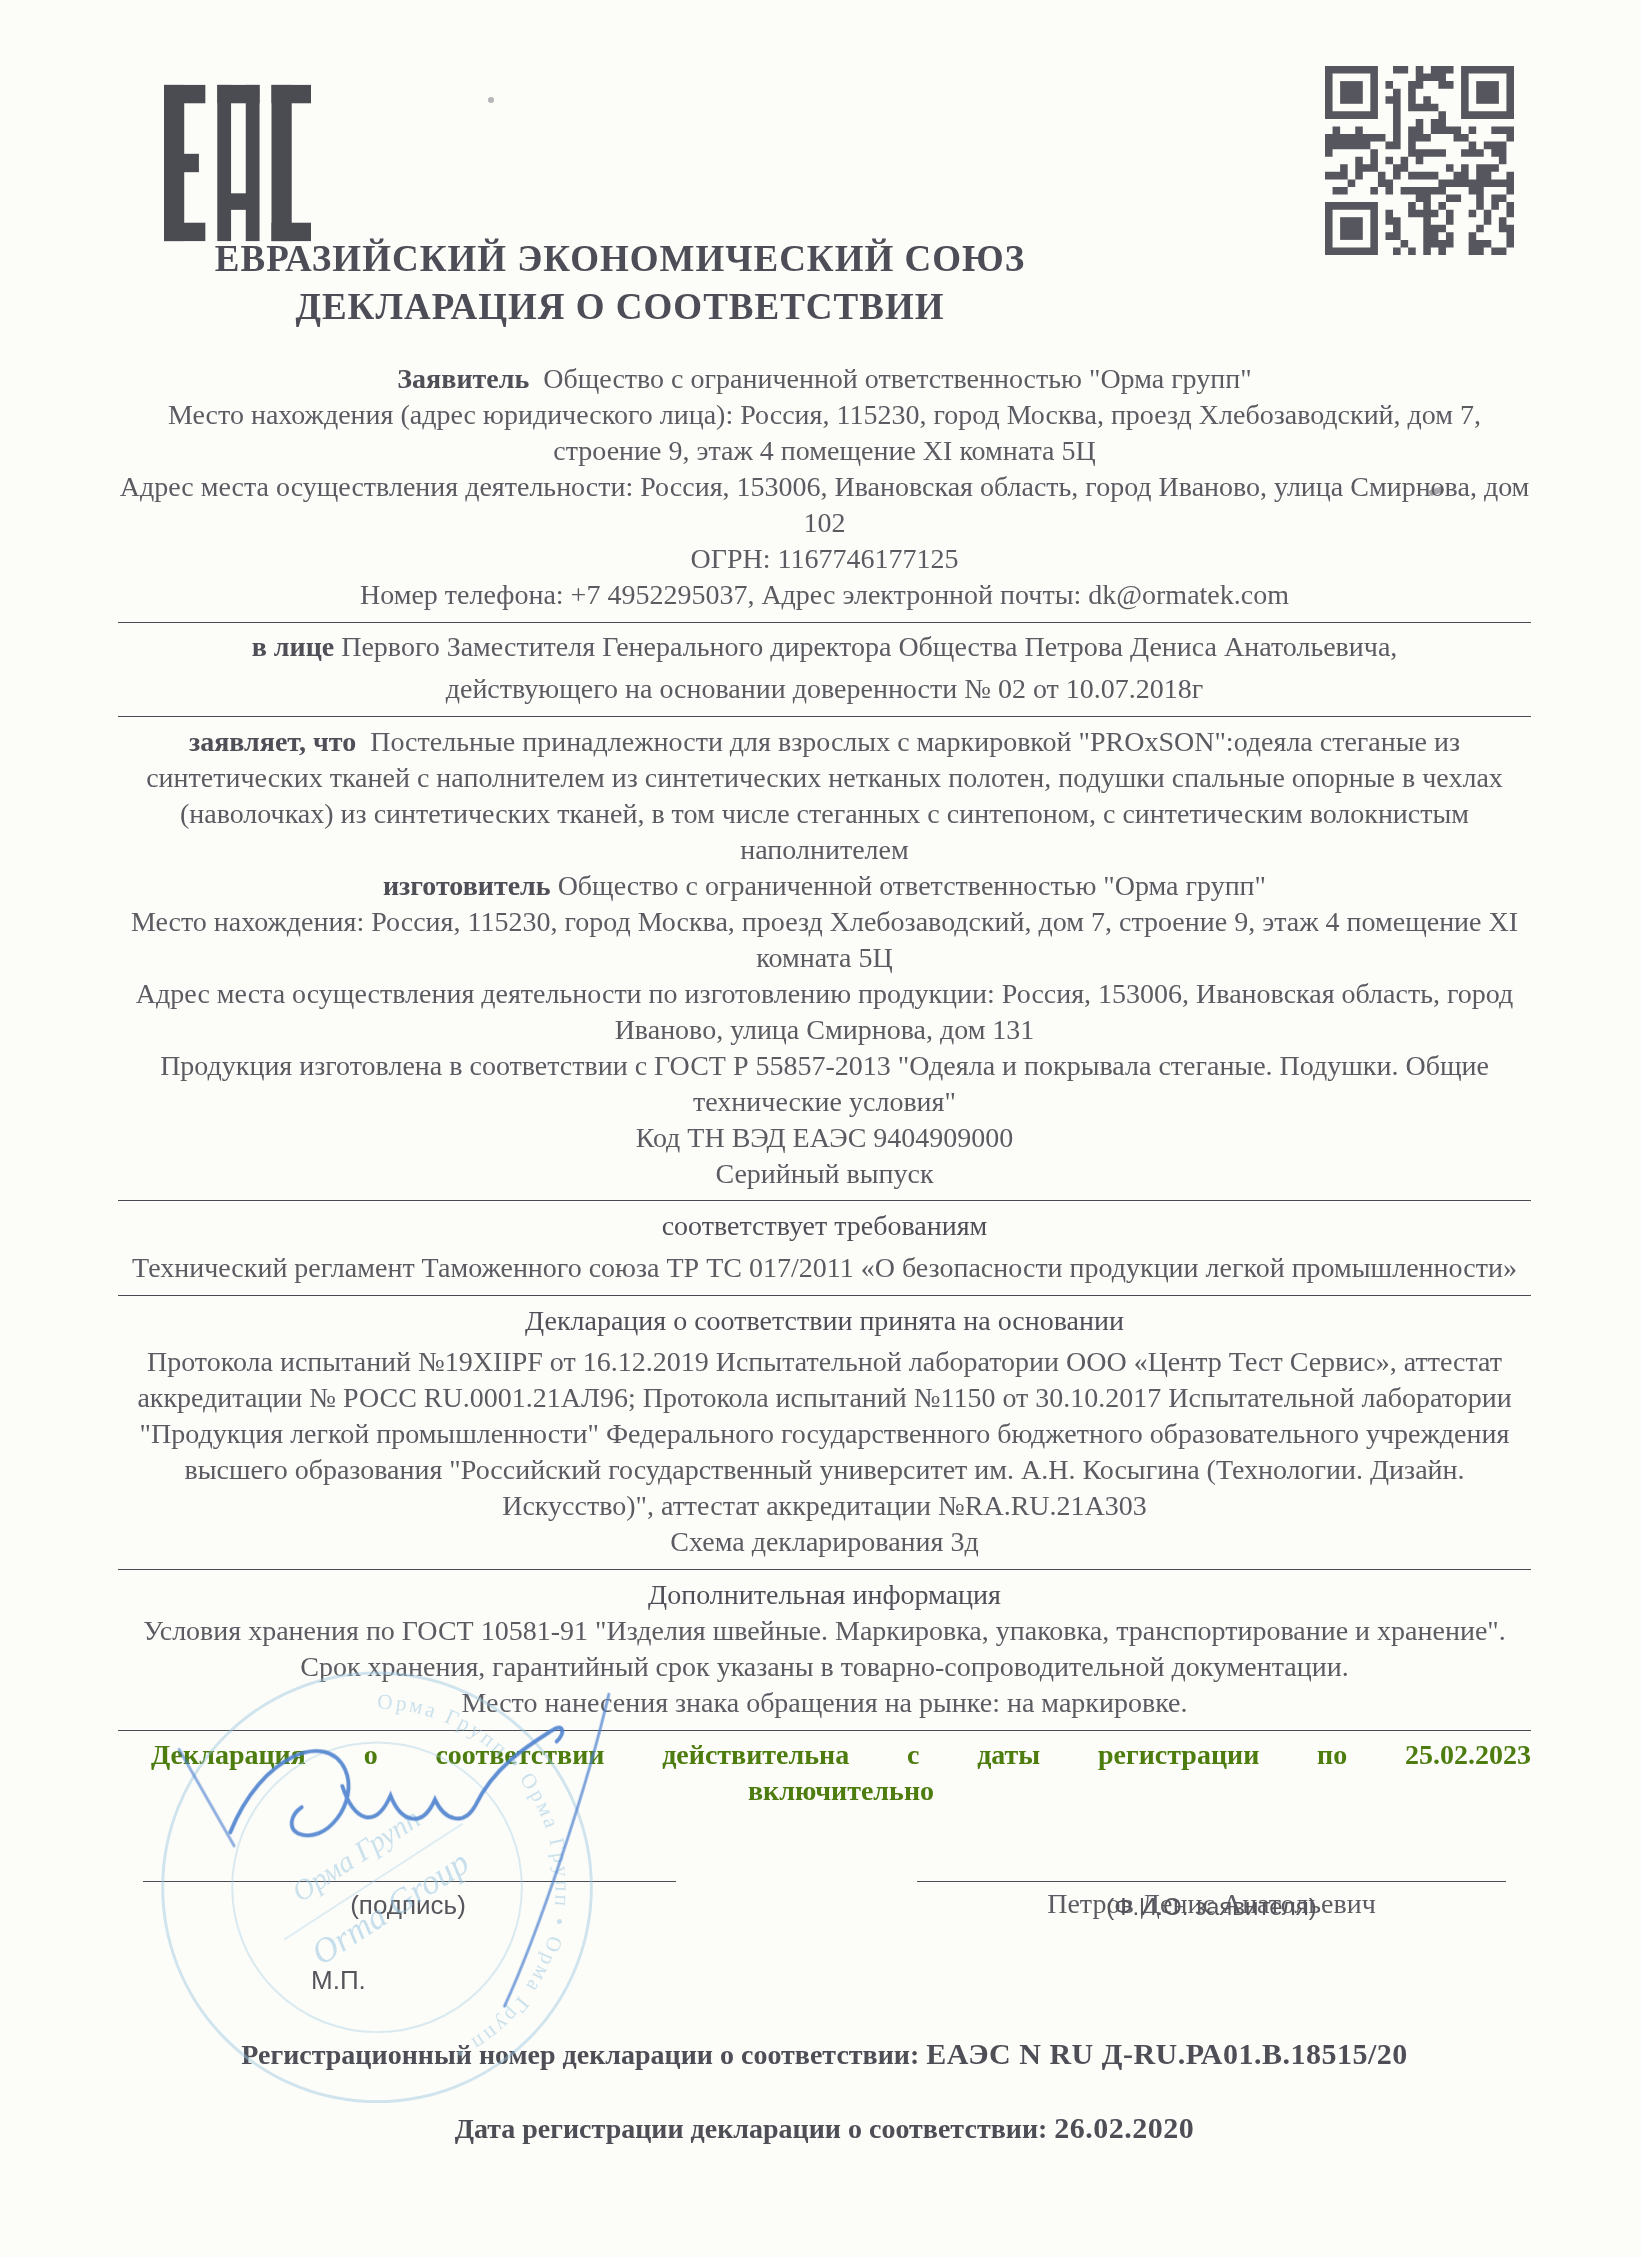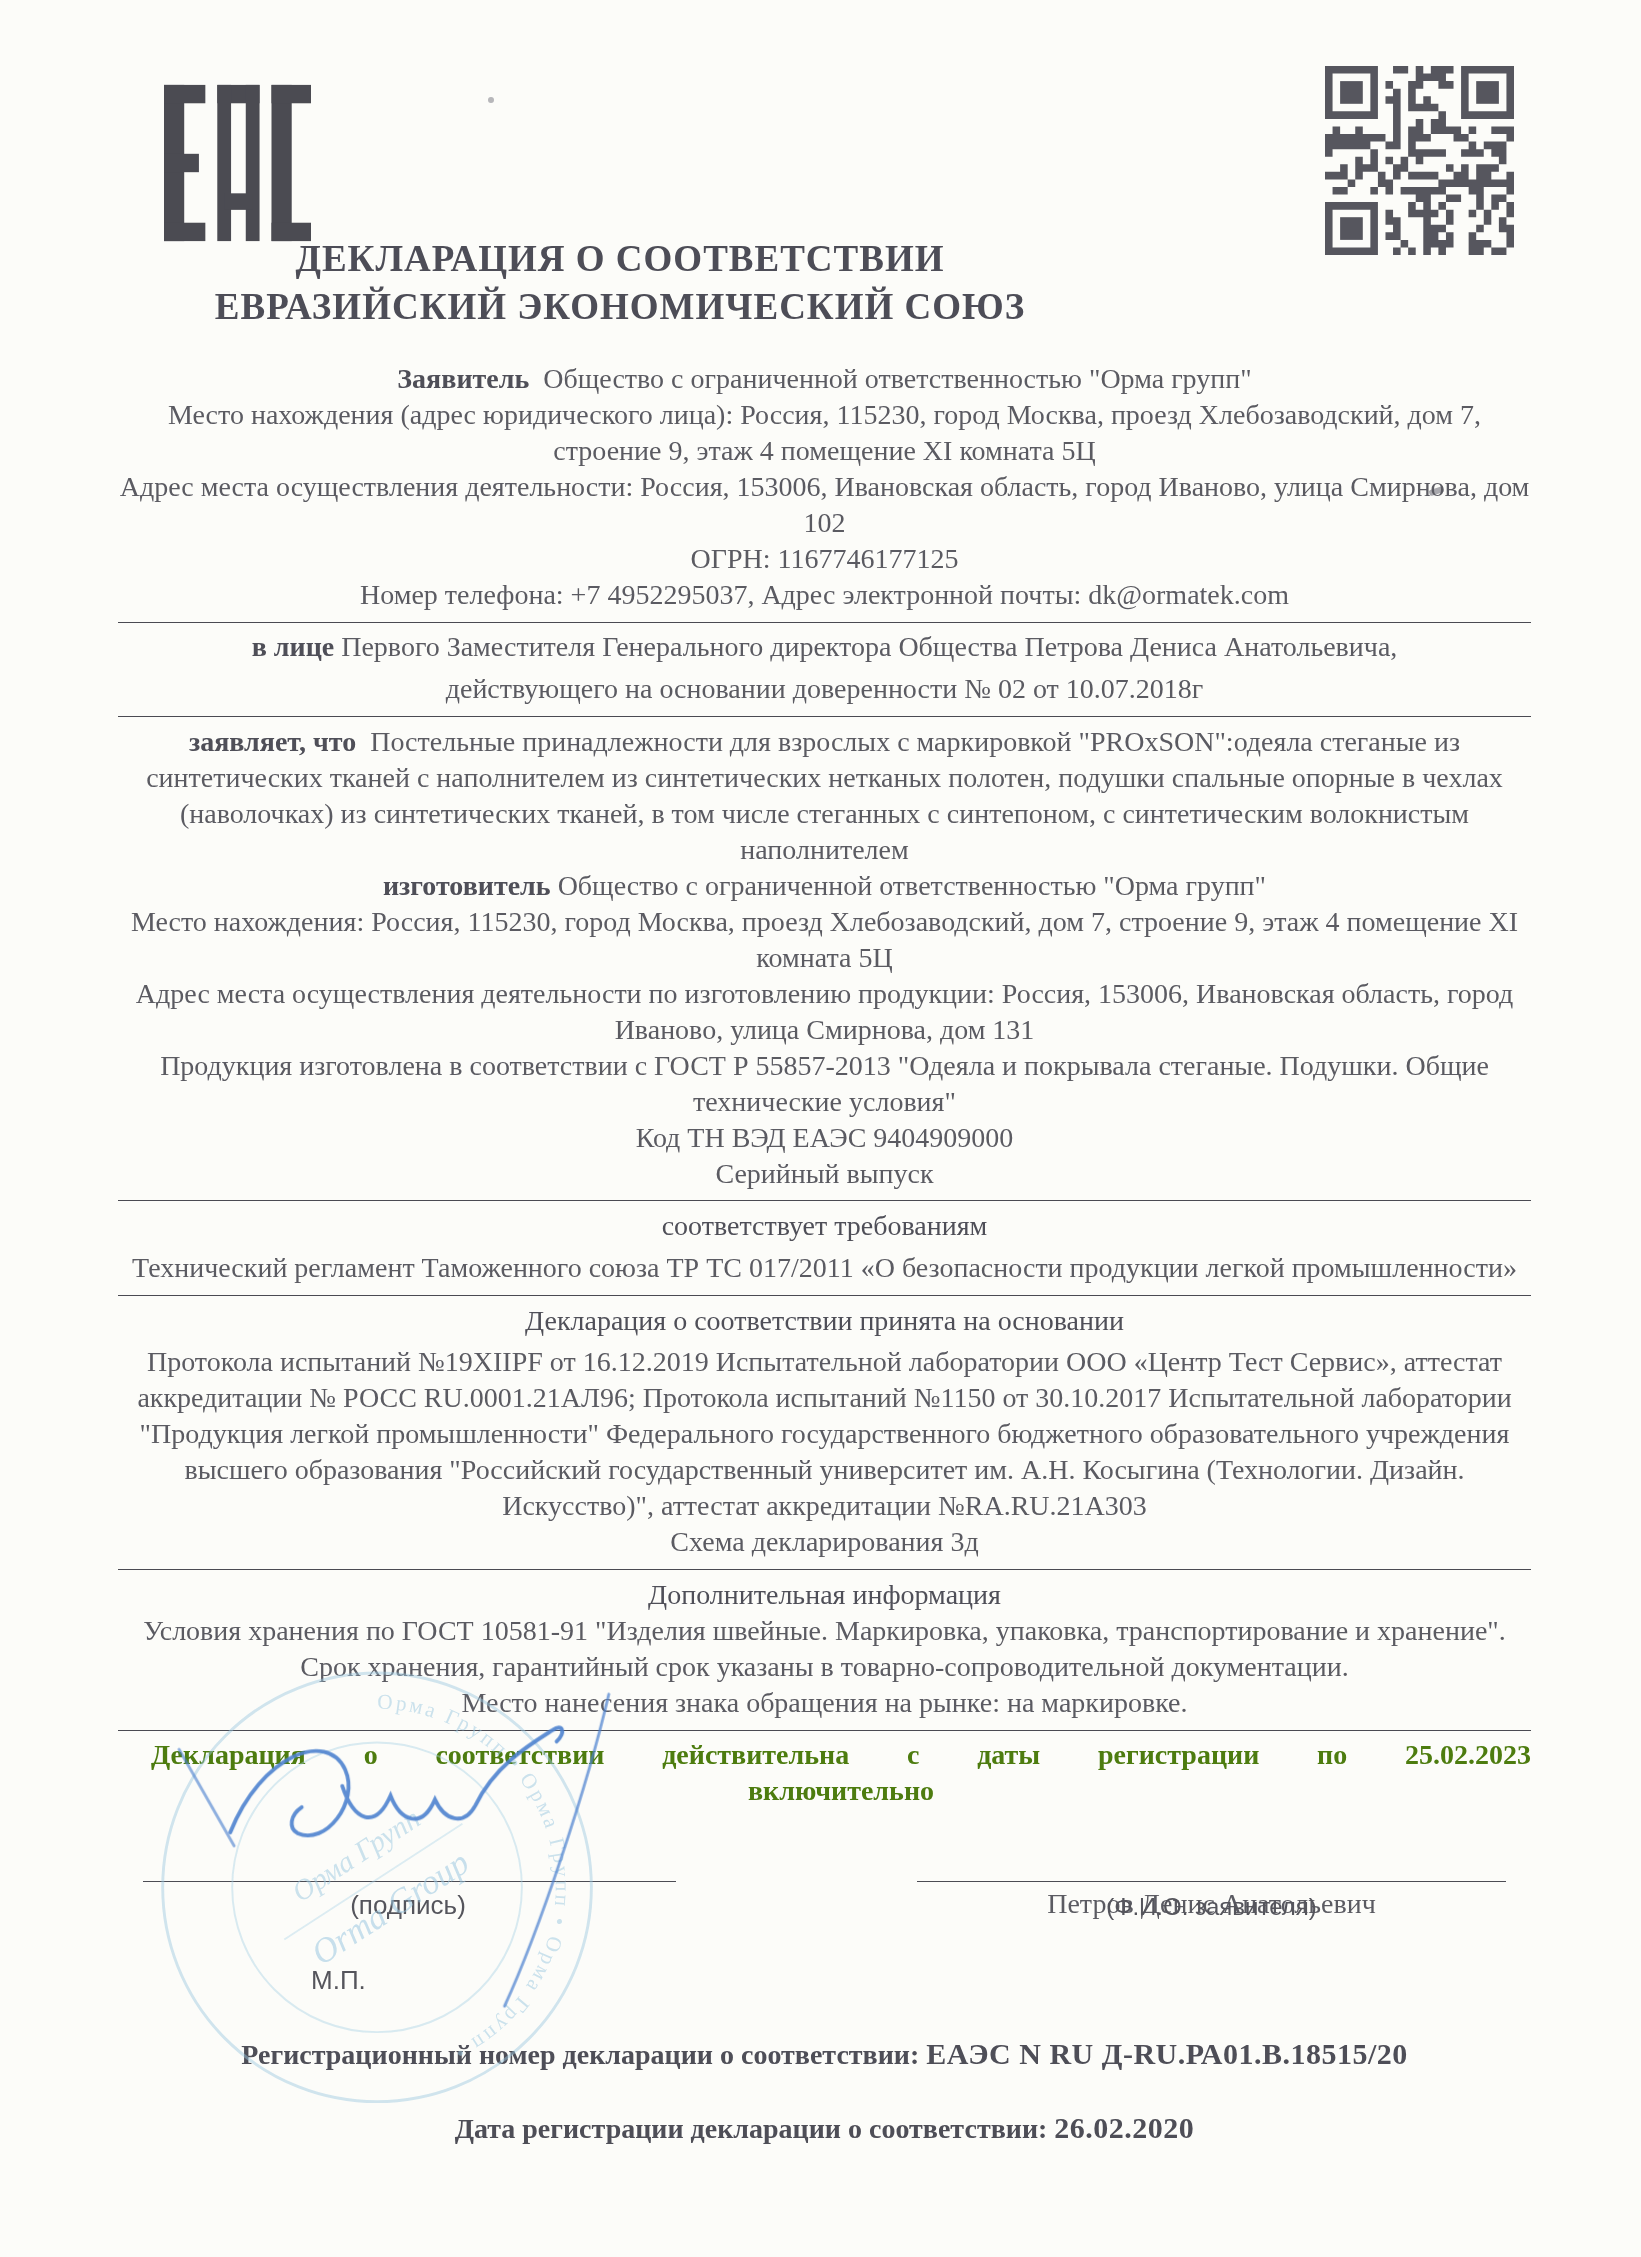--- a/index.html
+++ b/index.html
@@ -90,22 +90,22 @@
         <path d="M18 0h7v7h-7z M19 1v5h5v-5z" fill-rule="evenodd"></path>
         <rect x="20" y="2" width="3" height="3"></rect>
         <path d="M0 18h7v7h-7z M1 19v5h5v-5z" fill-rule="evenodd"></path>
         <rect x="2" y="20" width="3" height="3"></rect>
         <path id="qr-modules" d="M9 0h1v1h-1zM10 0h1v1h-1zM12 0h1v1h-1zM14 0h1v1h-1zM15 0h1v1h-1zM16 0h1v1h-1zM12 1h1v1h-1zM13 1h1v1h-1zM14 1h1v1h-1zM15 1h1v1h-1zM8 2h1v1h-1zM11 2h1v1h-1zM12 2h1v1h-1zM15 2h1v1h-1zM16 2h1v1h-1zM9 3h1v1h-1zM11 3h1v1h-1zM8 4h1v1h-1zM9 4h1v1h-1zM11 4h1v1h-1zM13 4h1v1h-1zM9 5h1v1h-1zM11 5h1v1h-1zM12 5h1v1h-1zM13 5h1v1h-1zM14 5h1v1h-1zM9 6h1v1h-1zM15 6h1v1h-1zM9 7h1v1h-1zM12 7h1v1h-1zM14 7h1v1h-1zM15 7h1v1h-1zM1 8h1v1h-1zM4 8h1v1h-1zM9 8h1v1h-1zM11 8h1v1h-1zM12 8h1v1h-1zM14 8h1v1h-1zM15 8h1v1h-1zM16 8h1v1h-1zM17 8h1v1h-1zM19 8h1v1h-1zM22 8h1v1h-1zM23 8h1v1h-1zM24 8h1v1h-1zM0 9h1v1h-1zM1 9h1v1h-1zM2 9h1v1h-1zM3 9h1v1h-1zM4 9h1v1h-1zM5 9h1v1h-1zM6 9h1v1h-1zM7 9h1v1h-1zM9 9h1v1h-1zM11 9h1v1h-1zM12 9h1v1h-1zM13 9h1v1h-1zM17 9h1v1h-1zM18 9h1v1h-1zM24 9h1v1h-1zM0 10h1v1h-1zM1 10h1v1h-1zM2 10h1v1h-1zM3 10h1v1h-1zM4 10h1v1h-1zM5 10h1v1h-1zM8 10h1v1h-1zM9 10h1v1h-1zM11 10h1v1h-1zM19 10h1v1h-1zM21 10h1v1h-1zM22 10h1v1h-1zM23 10h1v1h-1zM0 11h1v1h-1zM6 11h1v1h-1zM11 11h1v1h-1zM12 11h1v1h-1zM13 11h1v1h-1zM14 11h1v1h-1zM15 11h1v1h-1zM18 11h1v1h-1zM19 11h1v1h-1zM20 11h1v1h-1zM22 11h1v1h-1zM23 11h1v1h-1zM4 12h1v1h-1zM6 12h1v1h-1zM8 12h1v1h-1zM10 12h1v1h-1zM12 12h1v1h-1zM23 12h1v1h-1zM2 13h1v1h-1zM4 13h1v1h-1zM5 13h1v1h-1zM6 13h1v1h-1zM9 13h1v1h-1zM10 13h1v1h-1zM16 13h1v1h-1zM18 13h1v1h-1zM20 13h1v1h-1zM21 13h1v1h-1zM22 13h1v1h-1zM0 14h1v1h-1zM1 14h1v1h-1zM2 14h1v1h-1zM4 14h1v1h-1zM7 14h1v1h-1zM9 14h1v1h-1zM11 14h1v1h-1zM12 14h1v1h-1zM13 14h1v1h-1zM14 14h1v1h-1zM17 14h1v1h-1zM18 14h1v1h-1zM20 14h1v1h-1zM21 14h1v1h-1zM24 14h1v1h-1zM3 15h1v1h-1zM7 15h1v1h-1zM8 15h1v1h-1zM15 15h1v1h-1zM16 15h1v1h-1zM17 15h1v1h-1zM18 15h1v1h-1zM19 15h1v1h-1zM20 15h1v1h-1zM21 15h1v1h-1zM22 15h1v1h-1zM23 15h1v1h-1zM24 15h1v1h-1zM1 16h1v1h-1zM2 16h1v1h-1zM6 16h1v1h-1zM8 16h1v1h-1zM10 16h1v1h-1zM11 16h1v1h-1zM12 16h1v1h-1zM13 16h1v1h-1zM14 16h1v1h-1zM15 16h1v1h-1zM19 16h1v1h-1zM20 16h1v1h-1zM24 16h1v1h-1zM12 17h1v1h-1zM13 17h1v1h-1zM16 17h1v1h-1zM17 17h1v1h-1zM20 17h1v1h-1zM22 17h1v1h-1zM23 17h1v1h-1zM11 18h1v1h-1zM13 18h1v1h-1zM15 18h1v1h-1zM20 18h1v1h-1zM22 18h1v1h-1zM24 18h1v1h-1zM8 19h1v1h-1zM11 19h1v1h-1zM12 19h1v1h-1zM13 19h1v1h-1zM14 19h1v1h-1zM16 19h1v1h-1zM19 19h1v1h-1zM21 19h1v1h-1zM24 19h1v1h-1zM8 20h1v1h-1zM9 20h1v1h-1zM13 20h1v1h-1zM16 20h1v1h-1zM21 20h1v1h-1zM23 20h1v1h-1zM9 21h1v1h-1zM13 21h1v1h-1zM14 21h1v1h-1zM15 21h1v1h-1zM20 21h1v1h-1zM23 21h1v1h-1zM24 21h1v1h-1zM8 22h1v1h-1zM9 22h1v1h-1zM13 22h1v1h-1zM14 22h1v1h-1zM16 22h1v1h-1zM19 22h1v1h-1zM24 22h1v1h-1zM10 23h1v1h-1zM13 23h1v1h-1zM14 23h1v1h-1zM15 23h1v1h-1zM16 23h1v1h-1zM19 23h1v1h-1zM20 23h1v1h-1zM21 23h1v1h-1zM24 23h1v1h-1zM9 24h1v1h-1zM11 24h1v1h-1zM13 24h1v1h-1zM15 24h1v1h-1zM19 24h1v1h-1zM20 24h1v1h-1zM22 24h1v1h-1zM23 24h1v1h-1z"></path>
       </g>
     </svg>
   </div>
 
   <header class="doc-title">
+    <div>ЕВРАЗИЙСКИЙ ЭКОНОМИЧЕСКИЙ СОЮЗ</div>
     <div>ДЕКЛАРАЦИЯ О СООТВЕТСТВИИ</div>
-    <div>ЕВРАЗИЙСКИЙ ЭКОНОМИЧЕСКИЙ СОЮЗ</div>
   </header>
 
   <div class="speck"></div>
   <div class="artifact"></div>
 
   <main class="content">
 
     <section>
       <p><span class="b">Заявитель</span>&nbsp; <span>Общество с ограниченной ответственностью "Орма групп"</span></p>
       <p>Место нахождения (адрес юридического лица): Россия, 115230, город Москва, проезд Хлебозаводский, дом 7, строение 9, этаж 4 помещение XI комната 5Ц</p>

